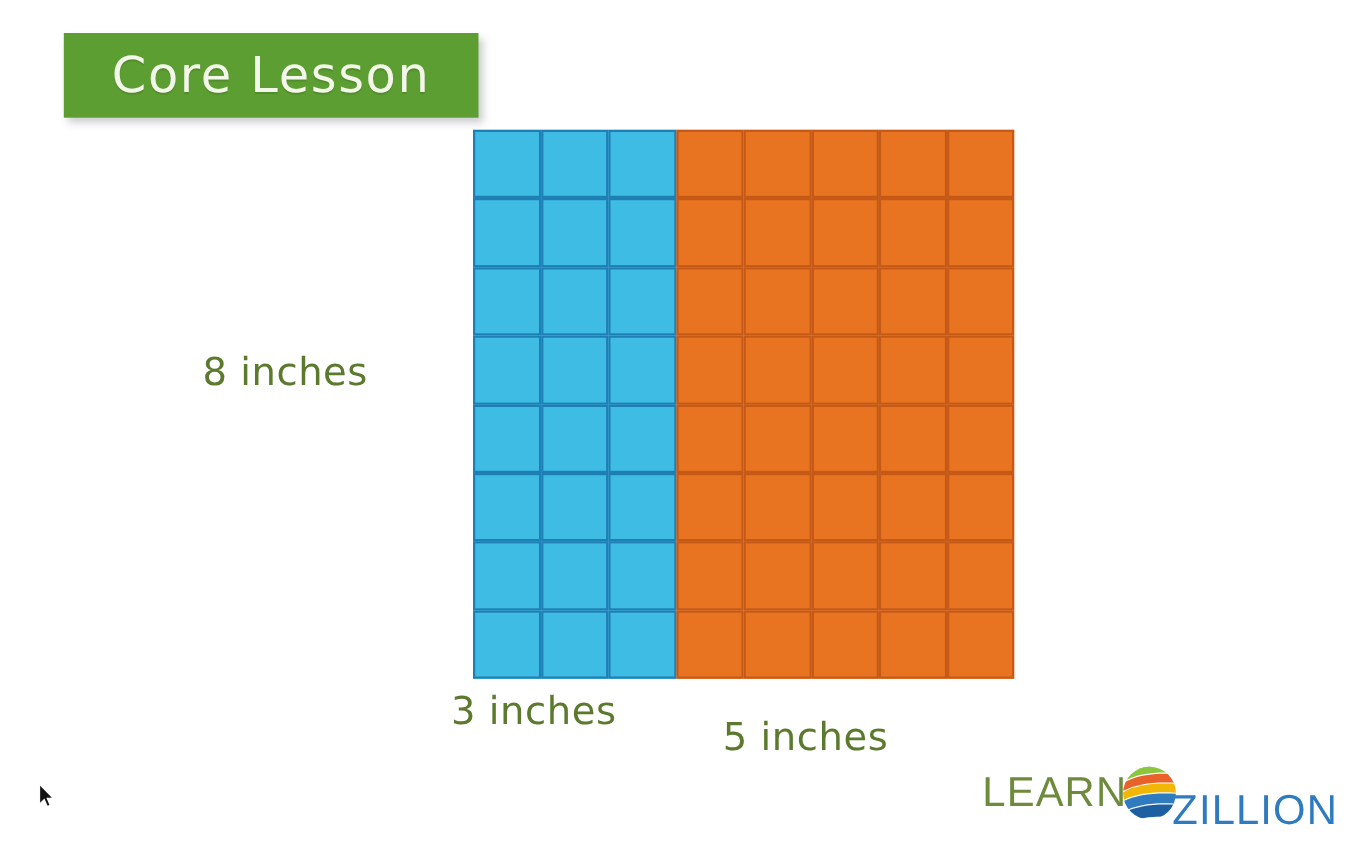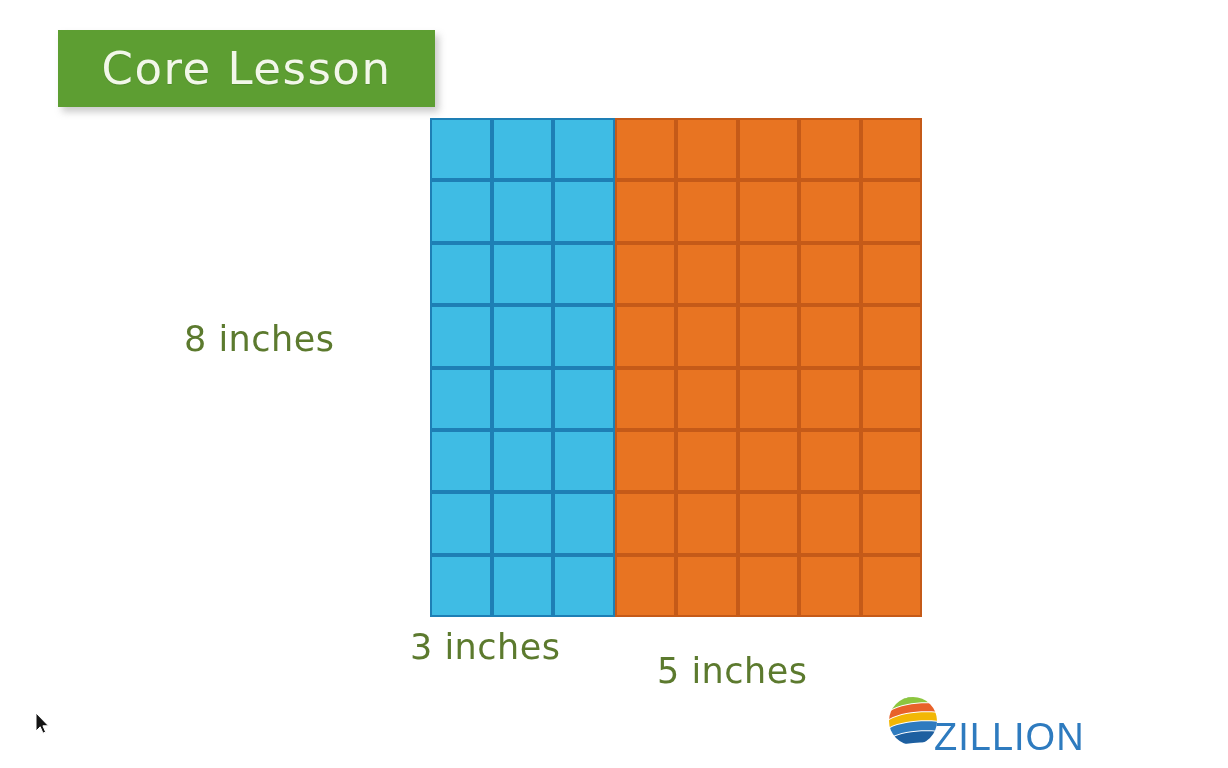--- a/index.html
+++ b/index.html
@@ -226,20 +226,21 @@
         <div class="grid-cell orange"></div>
         <div class="grid-cell orange"></div>
       </div>
     </div>
 
   <div class="dim-label" id="label-height">8 inches</div>
   <div class="dim-label" id="label-width-blue">3 inches</div>
   <div class="dim-label" id="label-width-orange">5 inches</div>
 
   <div id="brand-logo">
+    <span class="word-learn">LEARN</span>
     <span class="logo-sphere">
       <svg viewBox="0 0 52 52" width="52" height="52" aria-hidden="true">
         <defs>
           <clipPath id="sphereClip">
             <circle cx="26" cy="26" r="24"></circle>
           </clipPath>
         </defs>
         <g clip-path="url(#sphereClip)">
           <rect x="0" y="0" width="52" height="52" fill="#ffffff"></rect>
           <path d="M -4 14 C 10 2, 32 0, 54 2 L 54 -6 L -4 -6 Z" fill="#4E9A2F"></path>

